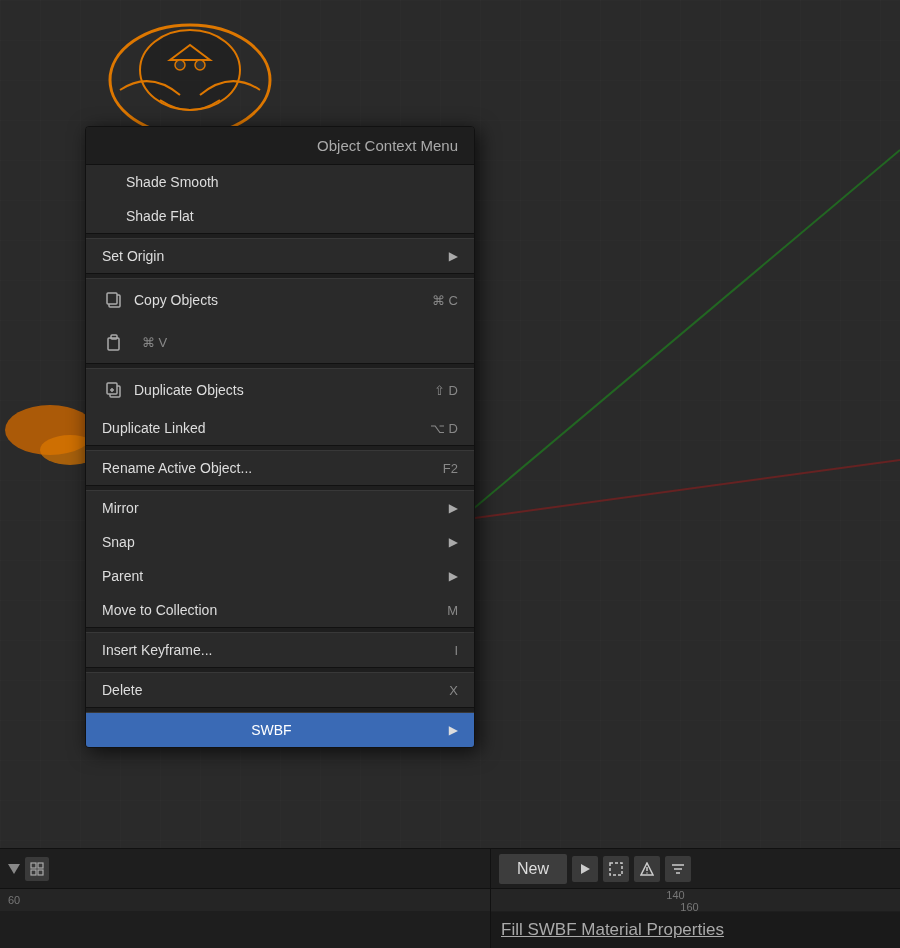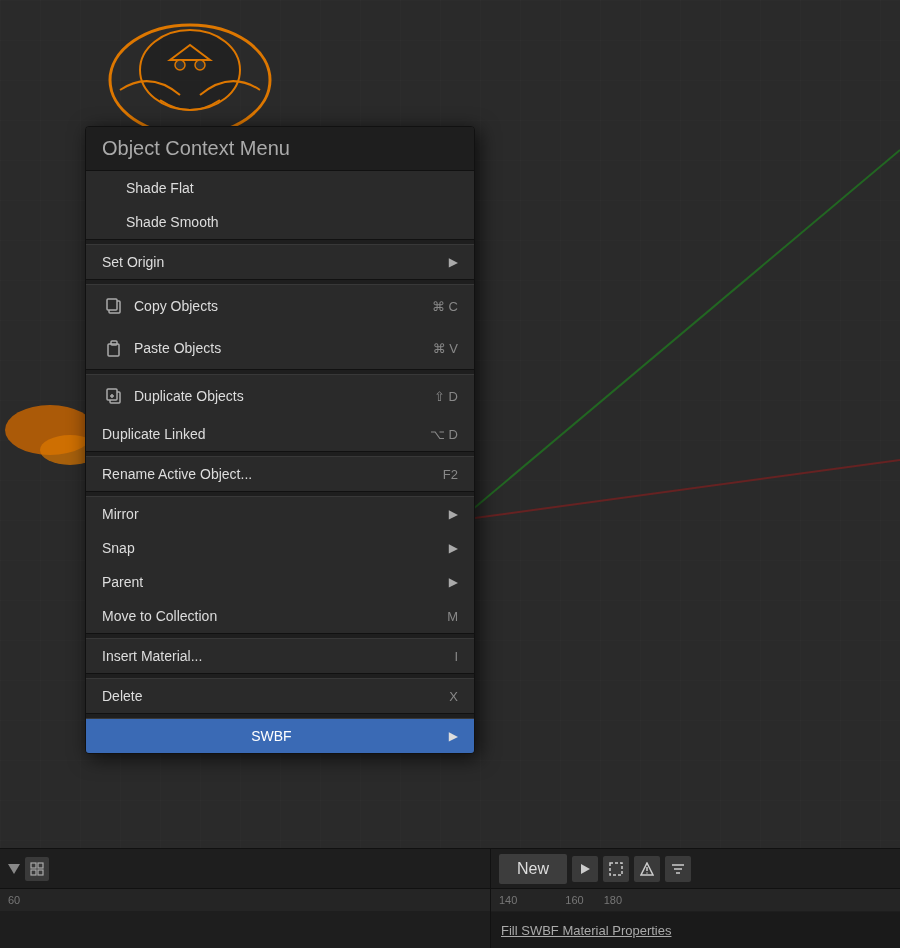--- a/index.html
+++ b/index.html
@@ -40,23 +40,24 @@
       border: 1px solid #111;
       border-radius: 4px;
       overflow: hidden;
       box-shadow: 4px 4px 20px rgba(0,0,0,0.7);
     }
 
     .menu-header {
       background: #1e1e1e;
       color: #aaa;
       padding: 10px 16px;
-      font-size: 20px;
+      font-size: 15px;
       font-weight: 500;
       border-bottom: 1px solid #111;
+      text-align: right;
     }
 
     .menu-item {
       display: flex;
       align-items: center;
       padding: 9px 16px;
       color: #ddd;
       cursor: pointer;
       position: relative;
       font-size: 14px;
@@ -108,21 +109,21 @@
       color: #ddd;
       border: none;
       padding: 6px 18px;
       font-size: 14px;
       cursor: pointer;
       border-radius: 2px;
     }
 
     .fill-text {
       color: #aaa;
-      font-size: 13px;
+      font-size: 17px;
       text-decoration: underline;
     }
   </style>
 </head>
 <body>
 
 <div class="viewport-bg">
   <svg class="grid" width="900" height="948" xmlns="http://www.w3.org/2000/svg">
 
     <defs>
@@ -155,25 +156,25 @@
 
       <path d="M 80,90 Q 110,110 140,90" fill="none" stroke="#dd7700" stroke-width="2"></path>
     </svg>
   </div>
 </div>
 
 <div class="context-menu">
   <div class="menu-header">Object Context Menu</div>
 
   <div class="menu-item" style="padding-left: 40px;">
+    <span class="menu-item-label">Shade Smooth</span>
+  </div>
+
+  <div class="menu-item" style="padding-left: 40px;">
     <span class="menu-item-label">Shade Flat</span>
-  </div>
-
-  <div class="menu-item" style="padding-left: 40px;">
-    <span class="menu-item-label">Shade Smooth</span>
   </div>
 
   <div class="menu-separator"></div>
 
   <div class="menu-item">
     <span class="menu-item-label">Set Origin</span>
     <span class="menu-item-arrow">▶</span>
   </div>
 
   <div class="menu-separator"></div>
@@ -189,21 +190,20 @@
     <span class="menu-item-shortcut">⌘ C</span>
   </div>
 
   <div class="menu-item">
     <span class="menu-item-icon">
       <svg width="18" height="18" viewBox="0 0 18 18" xmlns="http://www.w3.org/2000/svg">
         <rect x="3" y="5" width="11" height="12" rx="1" fill="none" stroke="#aaa" stroke-width="1.5"></rect>
         <rect x="6" y="2" width="6" height="4" rx="1" fill="none" stroke="#aaa" stroke-width="1.5"></rect>
       </svg>
     </span>
-    <span class="menu-item-label">Paste Objects</span>
     <span class="menu-item-shortcut">⌘ V</span>
   </div>
 
   <div class="menu-separator"></div>
 
   <div class="menu-item">
     <span class="menu-item-icon">
       <svg width="18" height="18" viewBox="0 0 18 18" xmlns="http://www.w3.org/2000/svg">
         <rect x="5" y="5" width="10" height="11" rx="1" fill="none" stroke="#aaa" stroke-width="1.5"></rect>
         <rect x="2" y="2" width="10" height="11" rx="1" fill="#2a2a2a" stroke="#aaa" stroke-width="1.5"></rect>
@@ -245,21 +245,21 @@
   </div>
 
   <div class="menu-item">
     <span class="menu-item-label">Move to Collection</span>
     <span class="menu-item-shortcut">M</span>
   </div>
 
   <div class="menu-separator"></div>
 
   <div class="menu-item">
-    <span class="menu-item-label">Insert Material...</span>
+    <span class="menu-item-label">Insert Keyframe...</span>
     <span class="menu-item-shortcut">I</span>
   </div>
 
   <div class="menu-separator"></div>
 
   <div class="menu-item">
     <span class="menu-item-label">Delete</span>
     <span class="menu-item-shortcut">X</span>
   </div>
 
@@ -317,21 +317,21 @@
 
     <div style="width:26px;height:26px;background:#3a3a3a;border-radius:2px;display:flex;align-items:center;justify-content:center;cursor:pointer;">
       <svg width="14" height="14" viewBox="0 0 14 14" xmlns="http://www.w3.org/2000/svg">
         <line x1="1" y1="3" x2="13" y2="3" stroke="#ccc" stroke-width="1.5"></line>
         <line x1="3" y1="7" x2="11" y2="7" stroke="#ccc" stroke-width="1.5"></line>
         <line x1="5" y1="11" x2="9" y2="11" stroke="#ccc" stroke-width="1.5"></line>
       </svg>
     </div>
   </div>
 
-  <div style="height:22px;background:#252525;display:flex;align-items:center;padding-left:8px;color:#777;font-size:11px;gap:0;">
+  <div style="height:22px;background:#252525;display:flex;align-items:center;padding-left:8px;color:#777;font-size:11px;gap:0;flex-direction:column;">
     <span style="margin-right:48px;">140</span>
     <span style="margin-right:20px;">160</span>
     <span>180</span>
   </div>
 
   <div style="position:absolute;bottom:0;left:0;right:0;height:36px;background:#1a1a1a;display:flex;align-items:center;padding:0 10px;">
     <span class="fill-text">Fill SWBF Material Properties</span>
   </div>
 </div>
 

